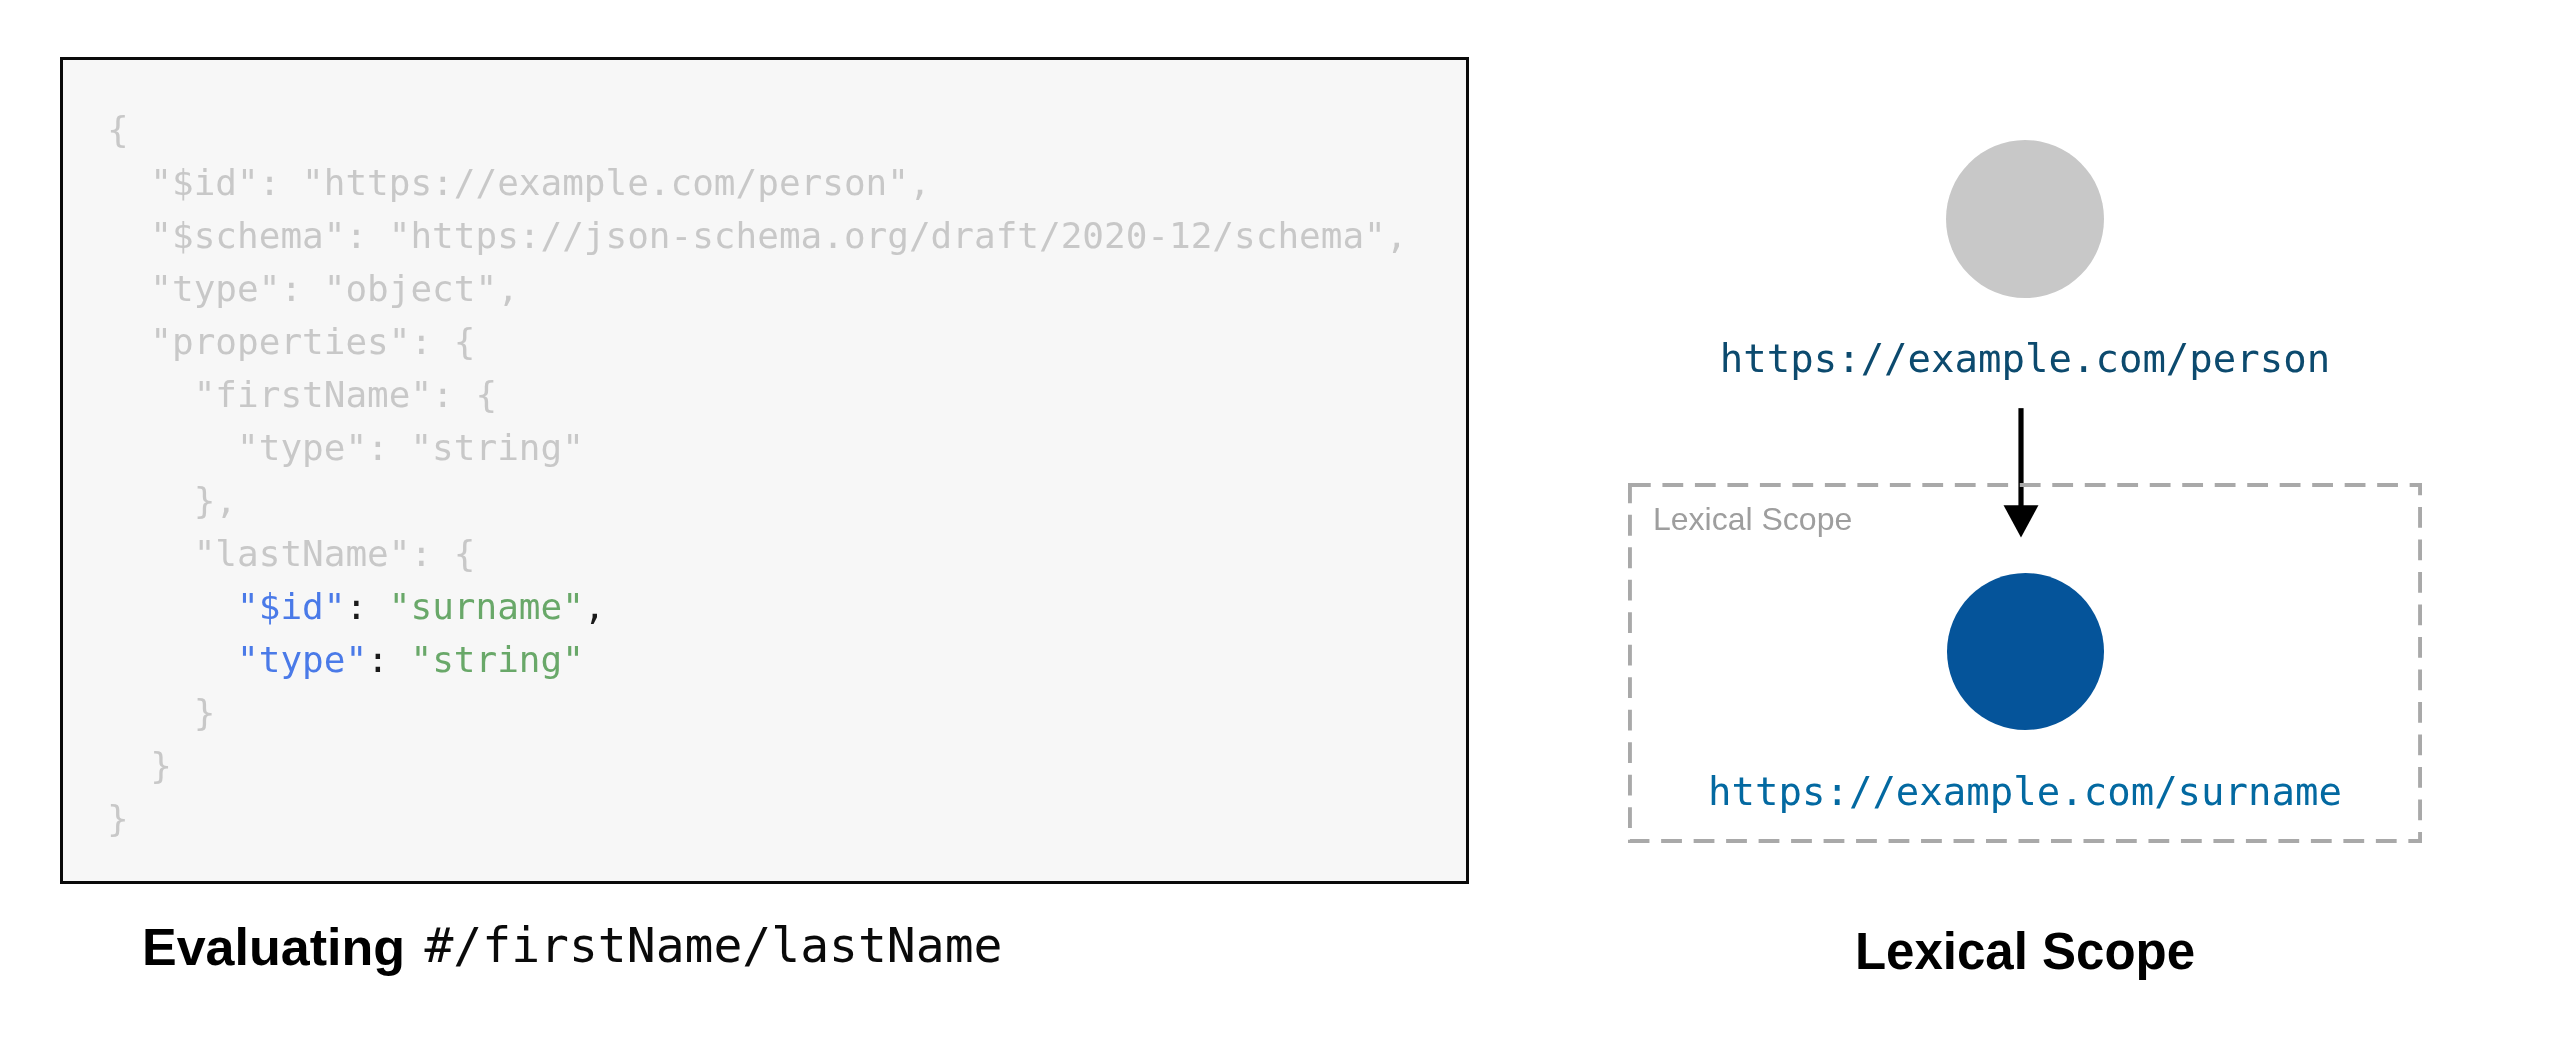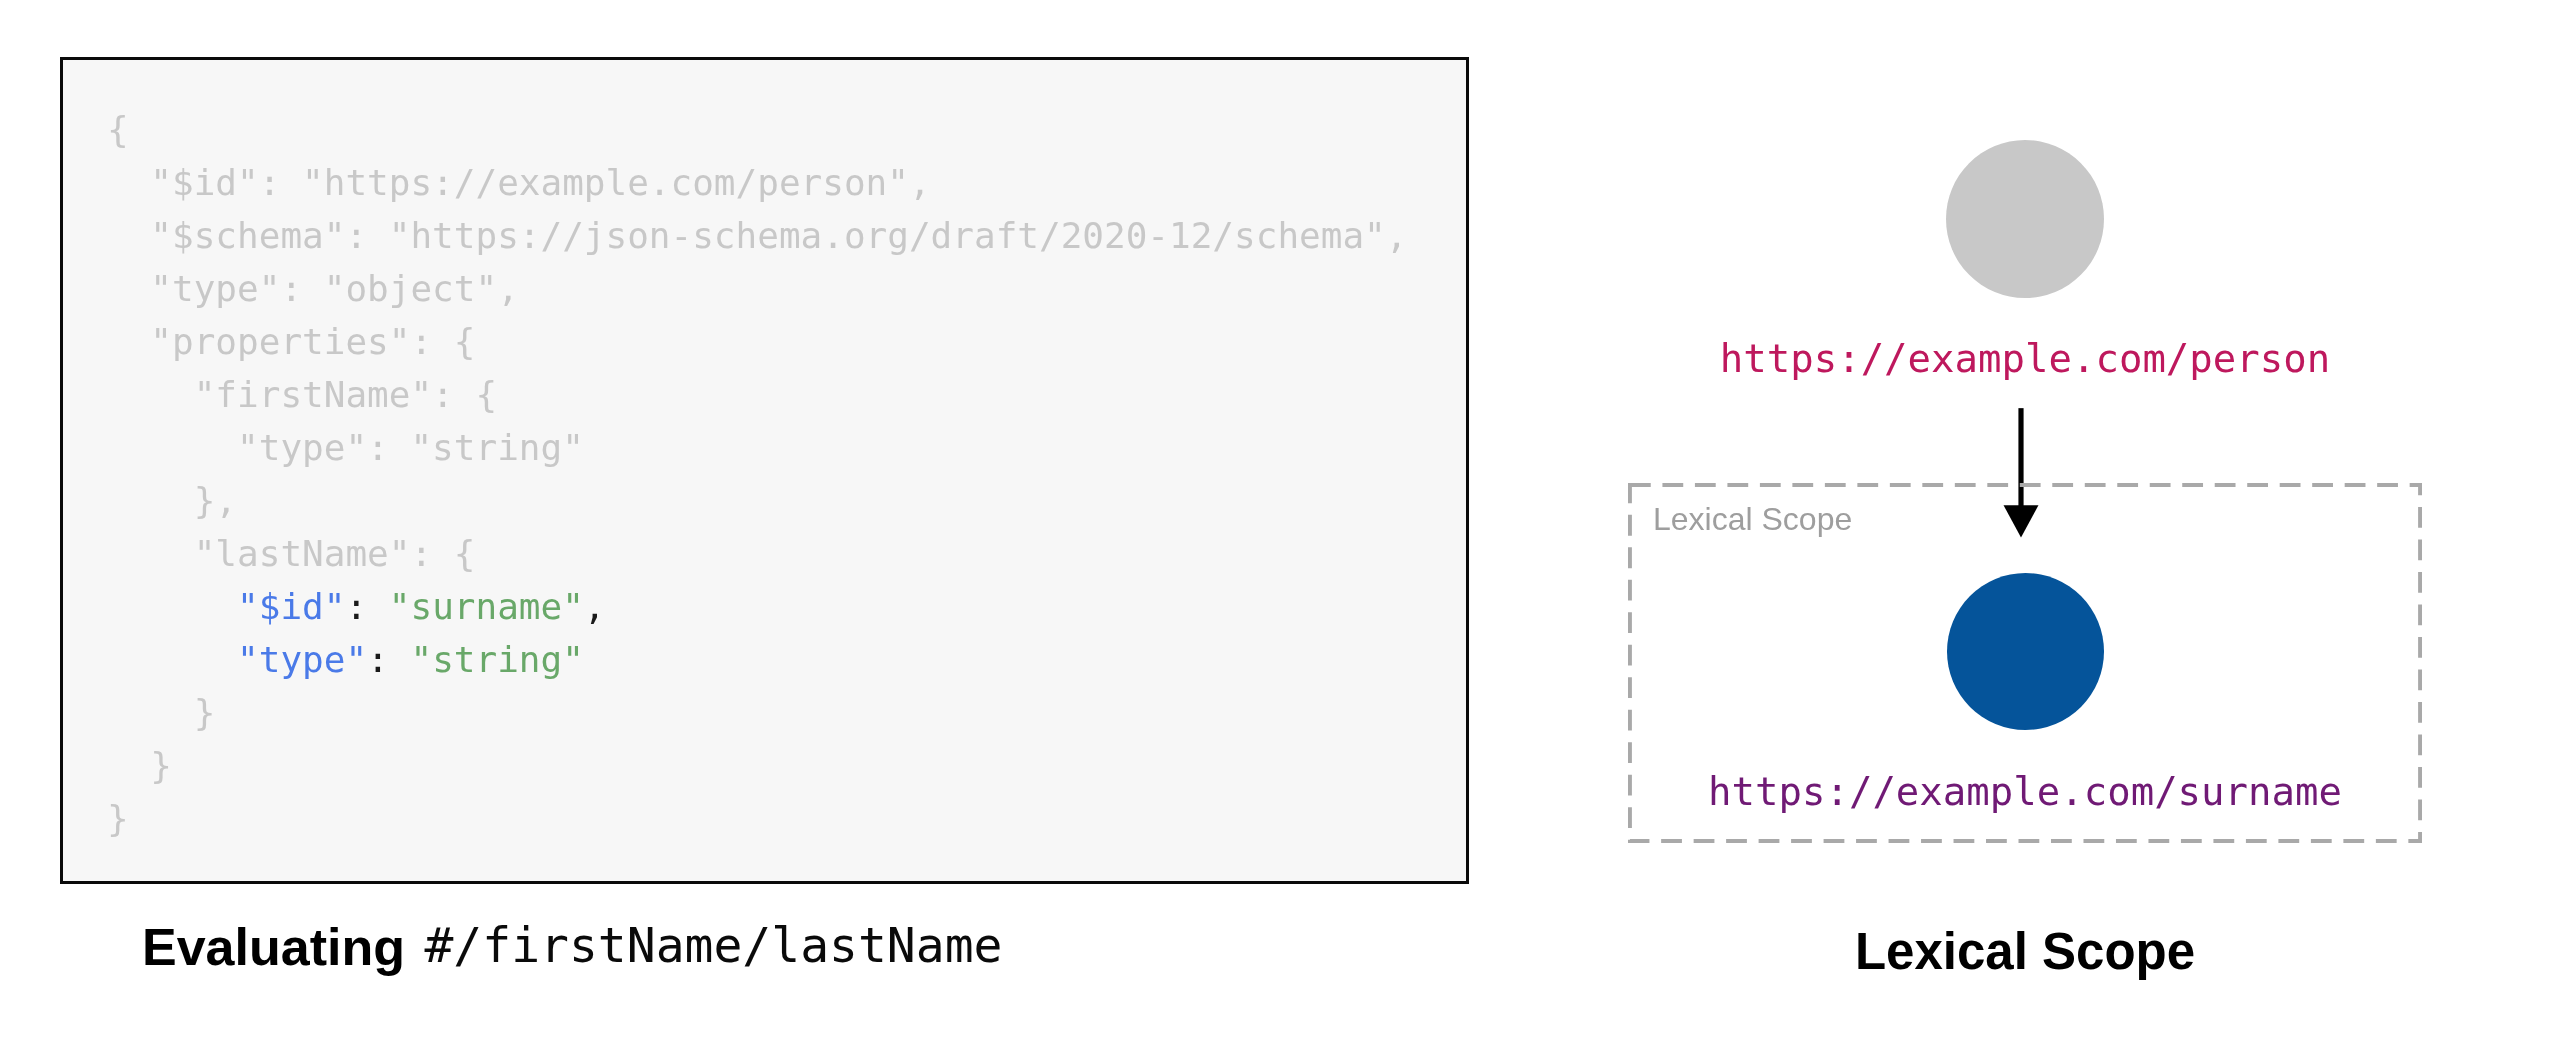--- a/index.html
+++ b/index.html
@@ -73,22 +73,22 @@
   }
   .node-label {
     position: absolute;
     left: 1628px;
     width: 794px;
     text-align: center;
     font-family: "DejaVu Sans Mono", monospace;
     font-size: 39px;
     white-space: nowrap;
   }
-  .parent-label { top: 336px; color: #be185d; }
-  .child-label  { top: 769px; color: #701a75; }
+  .parent-label { top: 336px; color: #0c4a6e; }
+  .child-label  { top: 769px; color: #0369a1; }
 
   .arrow-down {
     position: absolute;
     left: 1999px;
     top: 408px;
     width: 44px;
     height: 131px;
   }
 
   .scope-box {

